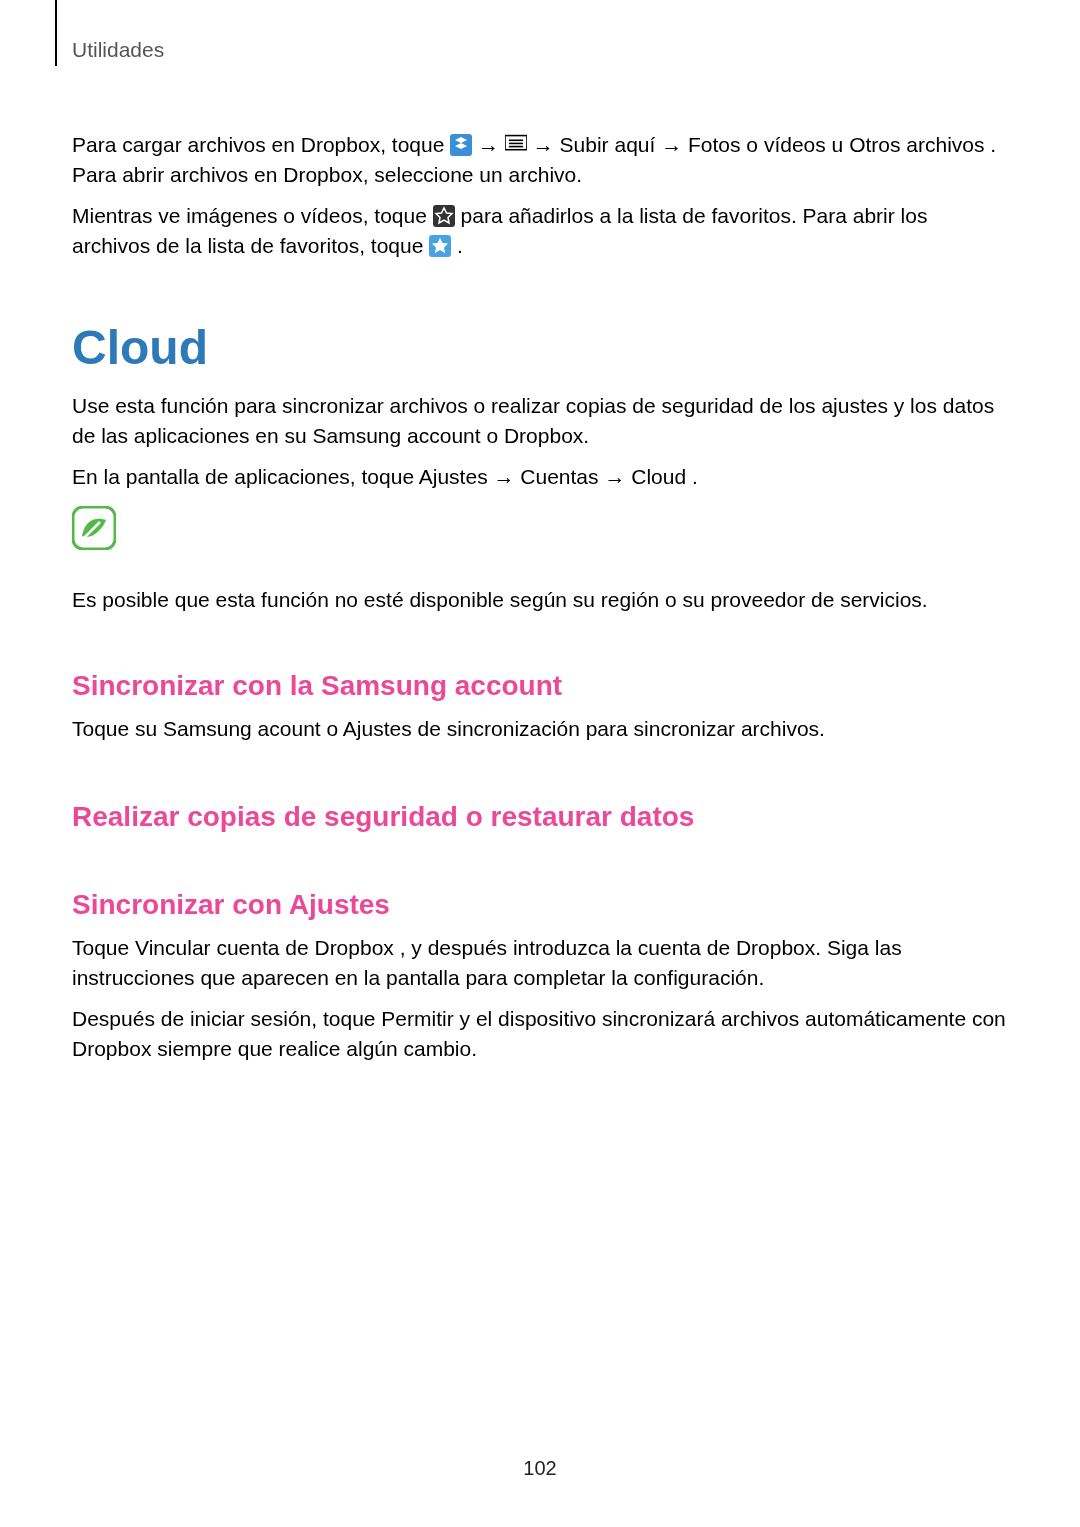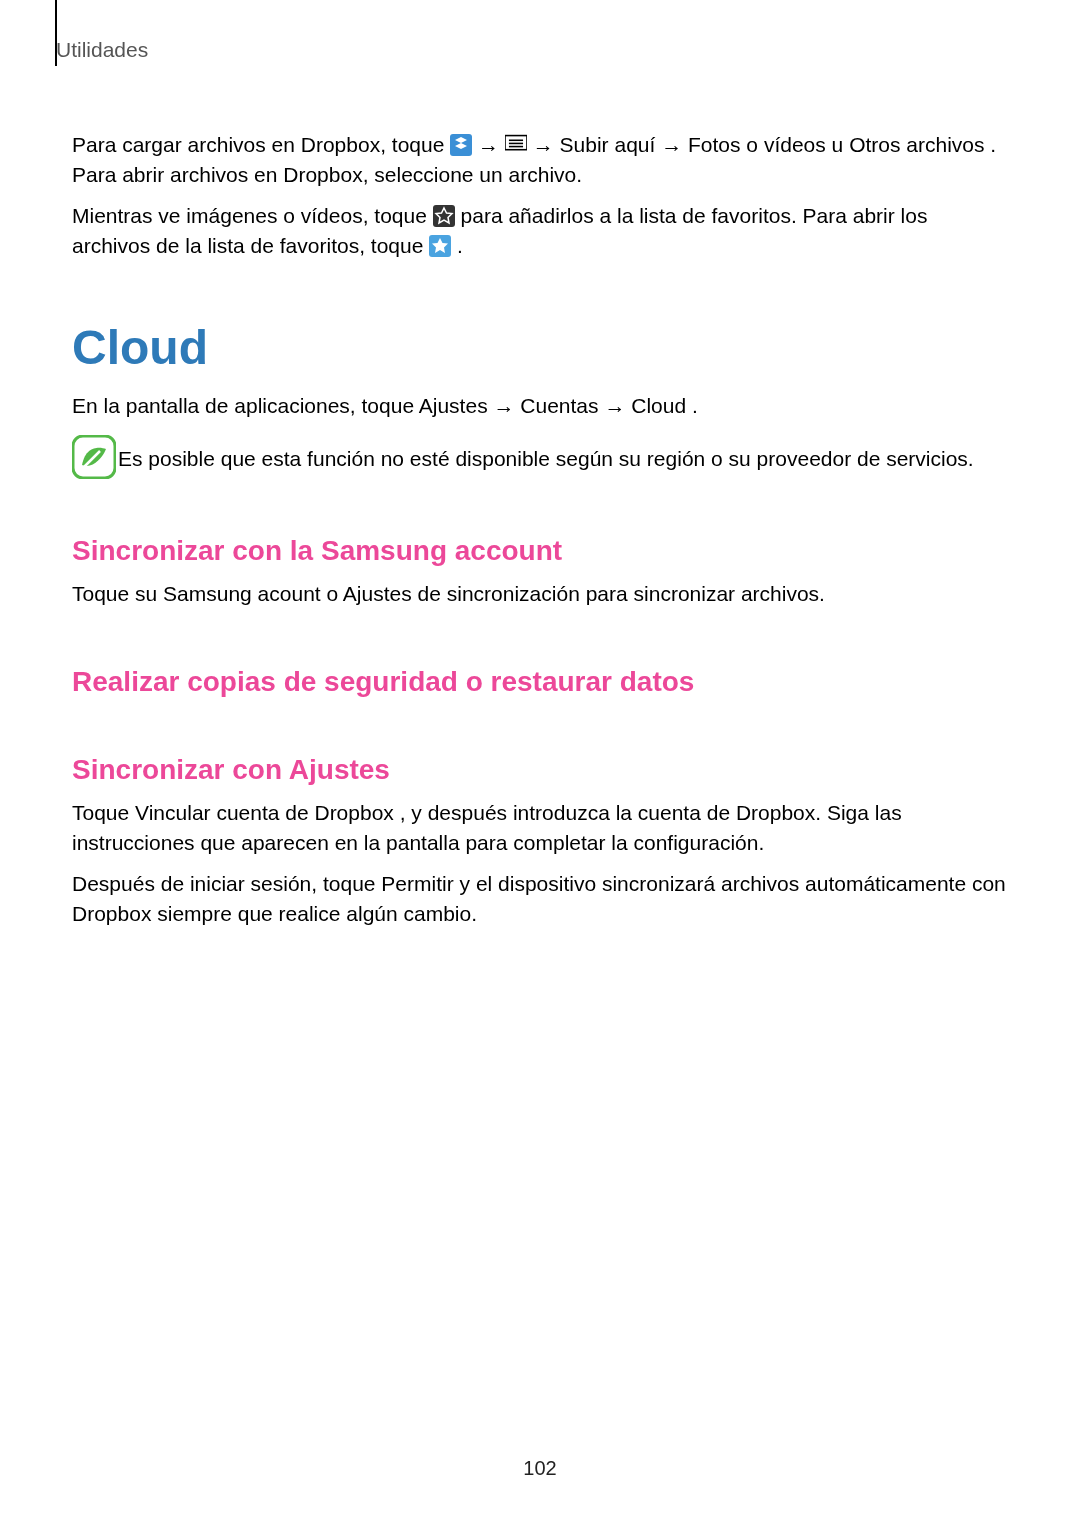--- a/index.html
+++ b/index.html
@@ -17,21 +17,21 @@
   .header-rule {
     position: absolute;
     left: 55px;
     top: 0;
     width: 2px;
     height: 66px;
     background: #000;
   }
   .breadcrumb {
     position: absolute;
-    left: 56px;
+    left: 72px;
     top: 38px;
     font-size: 21px;
     color: #555;
     font-weight: 400;
   }
   .content {
     margin-top: 90px;
     padding-left: 17px;
   }
   p.body {
@@ -52,23 +52,24 @@
     color: #ec4899;
     font-size: 28px;
     font-weight: 700;
     margin-top: 56px;
     margin-bottom: 12px;
   }
   .bold { font-weight: 400; }
   .note-row {
     display: flex;
     align-items: flex-start;
-    gap: 2px;
+    gap: 26px;
     margin-top: 14px;
     margin-bottom: 10px;
+    flex-direction: column;
   }
   .note-icon {
     flex: 0 0 auto;
     width: 44px;
     height: 44px;
   }
   .note-text {
     padding-top: 9px;
     font-size: 21px;
     line-height: 1.4;
@@ -140,20 +141,21 @@
         <svg viewBox="0 0 22 22">
             <rect x="0" y="0" width="22" height="22" rx="3" fill="#4aa3e0"></rect>
             <polygon points="11,3 13.5,8 19,8.5 15,12.5 16,18 11,15 6,18 7,12.5 3,8.5 8.5,8" fill="#fff"></polygon>
           </svg>
       </span>
       <span>.</span>
     </p>
 
     <h1 class="cloud">Cloud</h1>
 
+    <p class="body">Use esta función para sincronizar archivos o realizar copias de seguridad de los ajustes y los datos de las aplicaciones en su Samsung account o Dropbox.</p>
 
     <p class="body">
       <span>En la pantalla de aplicaciones, toque </span>
       <span class="bold">Ajustes</span>
       <span class="arrow"> → </span>
       <span class="bold">Cuentas</span>
       <span class="arrow"> → </span>
       <span class="bold">Cloud</span>
       <span>.</span>
     </p>

